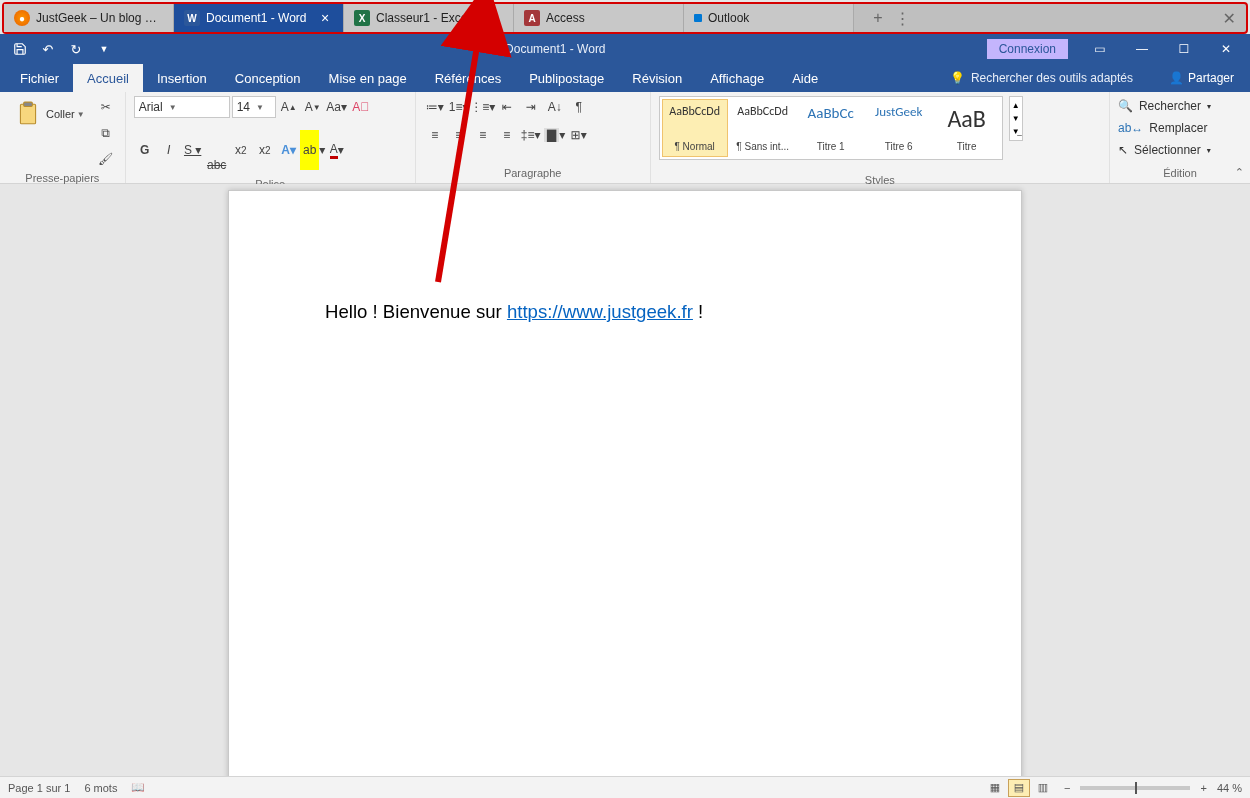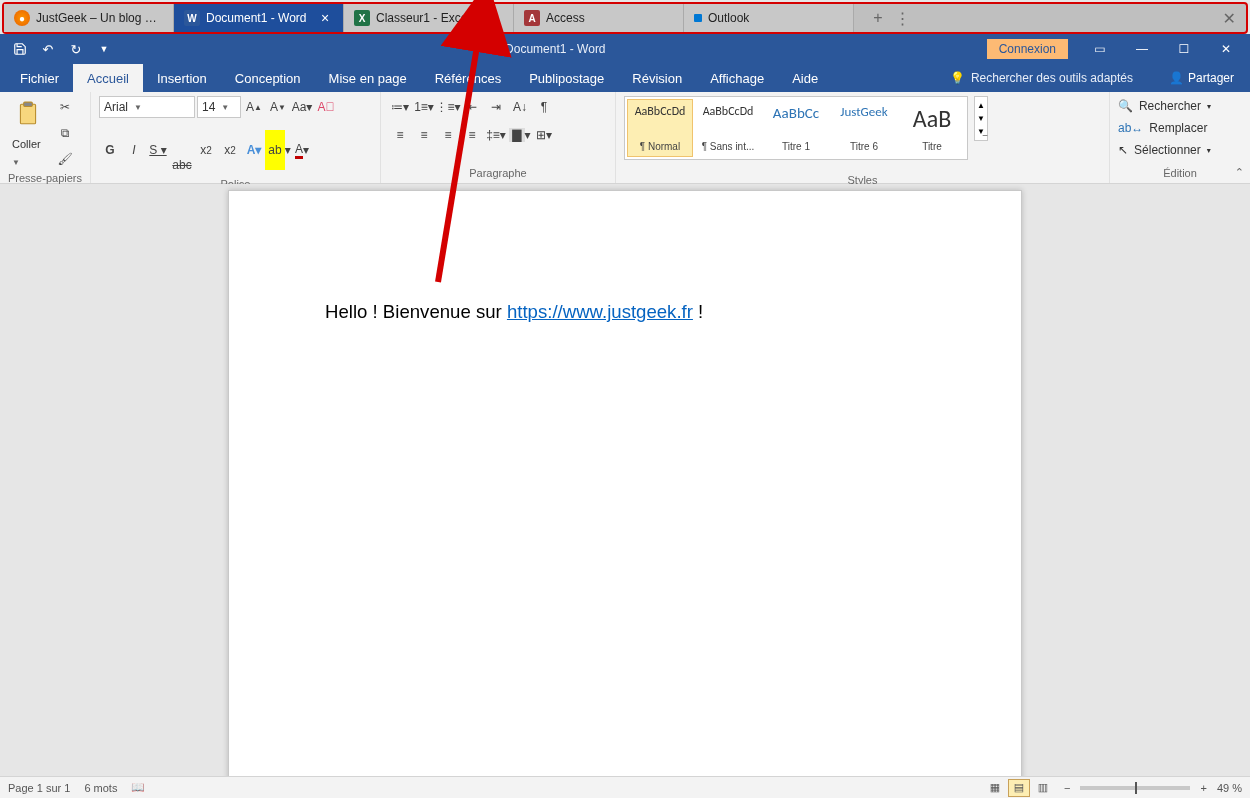--- a/index.html
+++ b/index.html
@@ -15,38 +15,38 @@
 .tab:not(.active) .tab-close { display:none; }
 .tabbar-end { display:flex; align-items:center; margin-left:auto; gap:12px; padding:0 10px; }
 .tabbar-end span { color:#666; font-size:16px; }
 
 
 .titlebar { height: 30px; background: #2b579a; color: #fff; display:flex; align-items:center; }
 .qat { display:flex; align-items:center; gap:4px; padding:0 8px; }
 .qat-btn { width:24px; height:24px; display:flex; align-items:center; justify-content:center; color:#fff; font-size:13px; }
 .titlebar-title { flex:1; text-align:center; font-size:12px; color:#e8eef8; }
 .titlebar-right { display:flex; align-items:center; gap:2px; padding-right:4px; }
-.signin { background:#fdba74; color:#2b579a; font-size:12px; padding:3px 12px; margin-right:10px; }
+.signin { background:#c4b5fd; color:#2b579a; font-size:12px; padding:3px 12px; margin-right:10px; }
 .win-btn { width:40px; height:28px; display:flex; align-items:center; justify-content:center; color:#fff; font-size:12px; }
 
 
 .ribtabs { height:28px; background:#2b579a; display:flex; align-items:stretch; padding:0 6px; color:#fff; }
 .ribtab { padding:0 14px; display:flex; align-items:center; font-size:13px; color:#fff; }
 .ribtab.active { background:#f3f3f3; color:#2b579a; }
 .ribtab.file { margin-right:0; }
 .ribtabs-right { margin-left:auto; display:flex; align-items:center; gap:4px; padding-right:10px; }
 .tell-me { display:flex; align-items:center; gap:6px; font-size:12px; color:#e8eef8; padding:0 12px; }
 .share { display:flex; align-items:center; gap:4px; font-size:12px; color:#fff; padding-left:20px; }
 
 
 .ribbon { background:#f3f3f3; height:92px; border-bottom:1px solid #d4d4d4; display:flex; position:relative; }
 .group { border-right:1px solid #e1e1e1; padding:4px 8px 2px 8px; display:flex; flex-direction:column; }
 .group-body { flex:1; display:flex; align-items:flex-start; gap:6px; }
 .group-label { text-align:center; font-size:11px; color:#666; padding:2px 0; position:relative; }
-.big-btn { display:flex; flex-direction:column; align-items:flex-start; gap:8px; padding:2px 4px; font-size:11px; color:#333; }
+.big-btn { display:flex; flex-direction:row; align-items:center; gap:2px; padding:2px 4px; font-size:11px; color:#333; }
 .big-btn .icon-lg { width:32px; height:32px; display:flex; align-items:center; justify-content:center; }
 .col { display:flex; flex-direction:column; gap:4px; }
 .row { display:flex; align-items:center; gap:2px; }
 .sm-btn { width:22px; height:22px; display:flex; align-items:center; justify-content:center; font-size:12px; color:#444; border:1px solid transparent; }
 .combo { height:22px; border:1px solid #c8c8c8; background:#fff; display:flex; align-items:center; padding:0 4px; font-size:12px; color:#333; }
 .combo .dd { margin-left:6px; font-size:8px; color:#666; }
 
 
 .styles-gallery { display:flex; gap:2px; border:1px solid #c8c8c8; padding:2px; background:#fff; }
 .style-item { width:66px; height:58px; border:1px solid transparent; display:flex; flex-direction:column; align-items:center; justify-content:space-between; padding:4px 2px; }
@@ -321,15 +321,15 @@
   <span>📖</span>
   <div class="right">
     <div class="view-btns">
       <span>▦</span>
       <span class="sel">▤</span>
       <span>▥</span>
     </div>
     <span>−</span>
     <div class="zoom-slider"></div>
     <span>+</span>
-    <span>49 %</span>
+    <span>44 %</span>
   </div>
 </div>
 
 </body></html>

